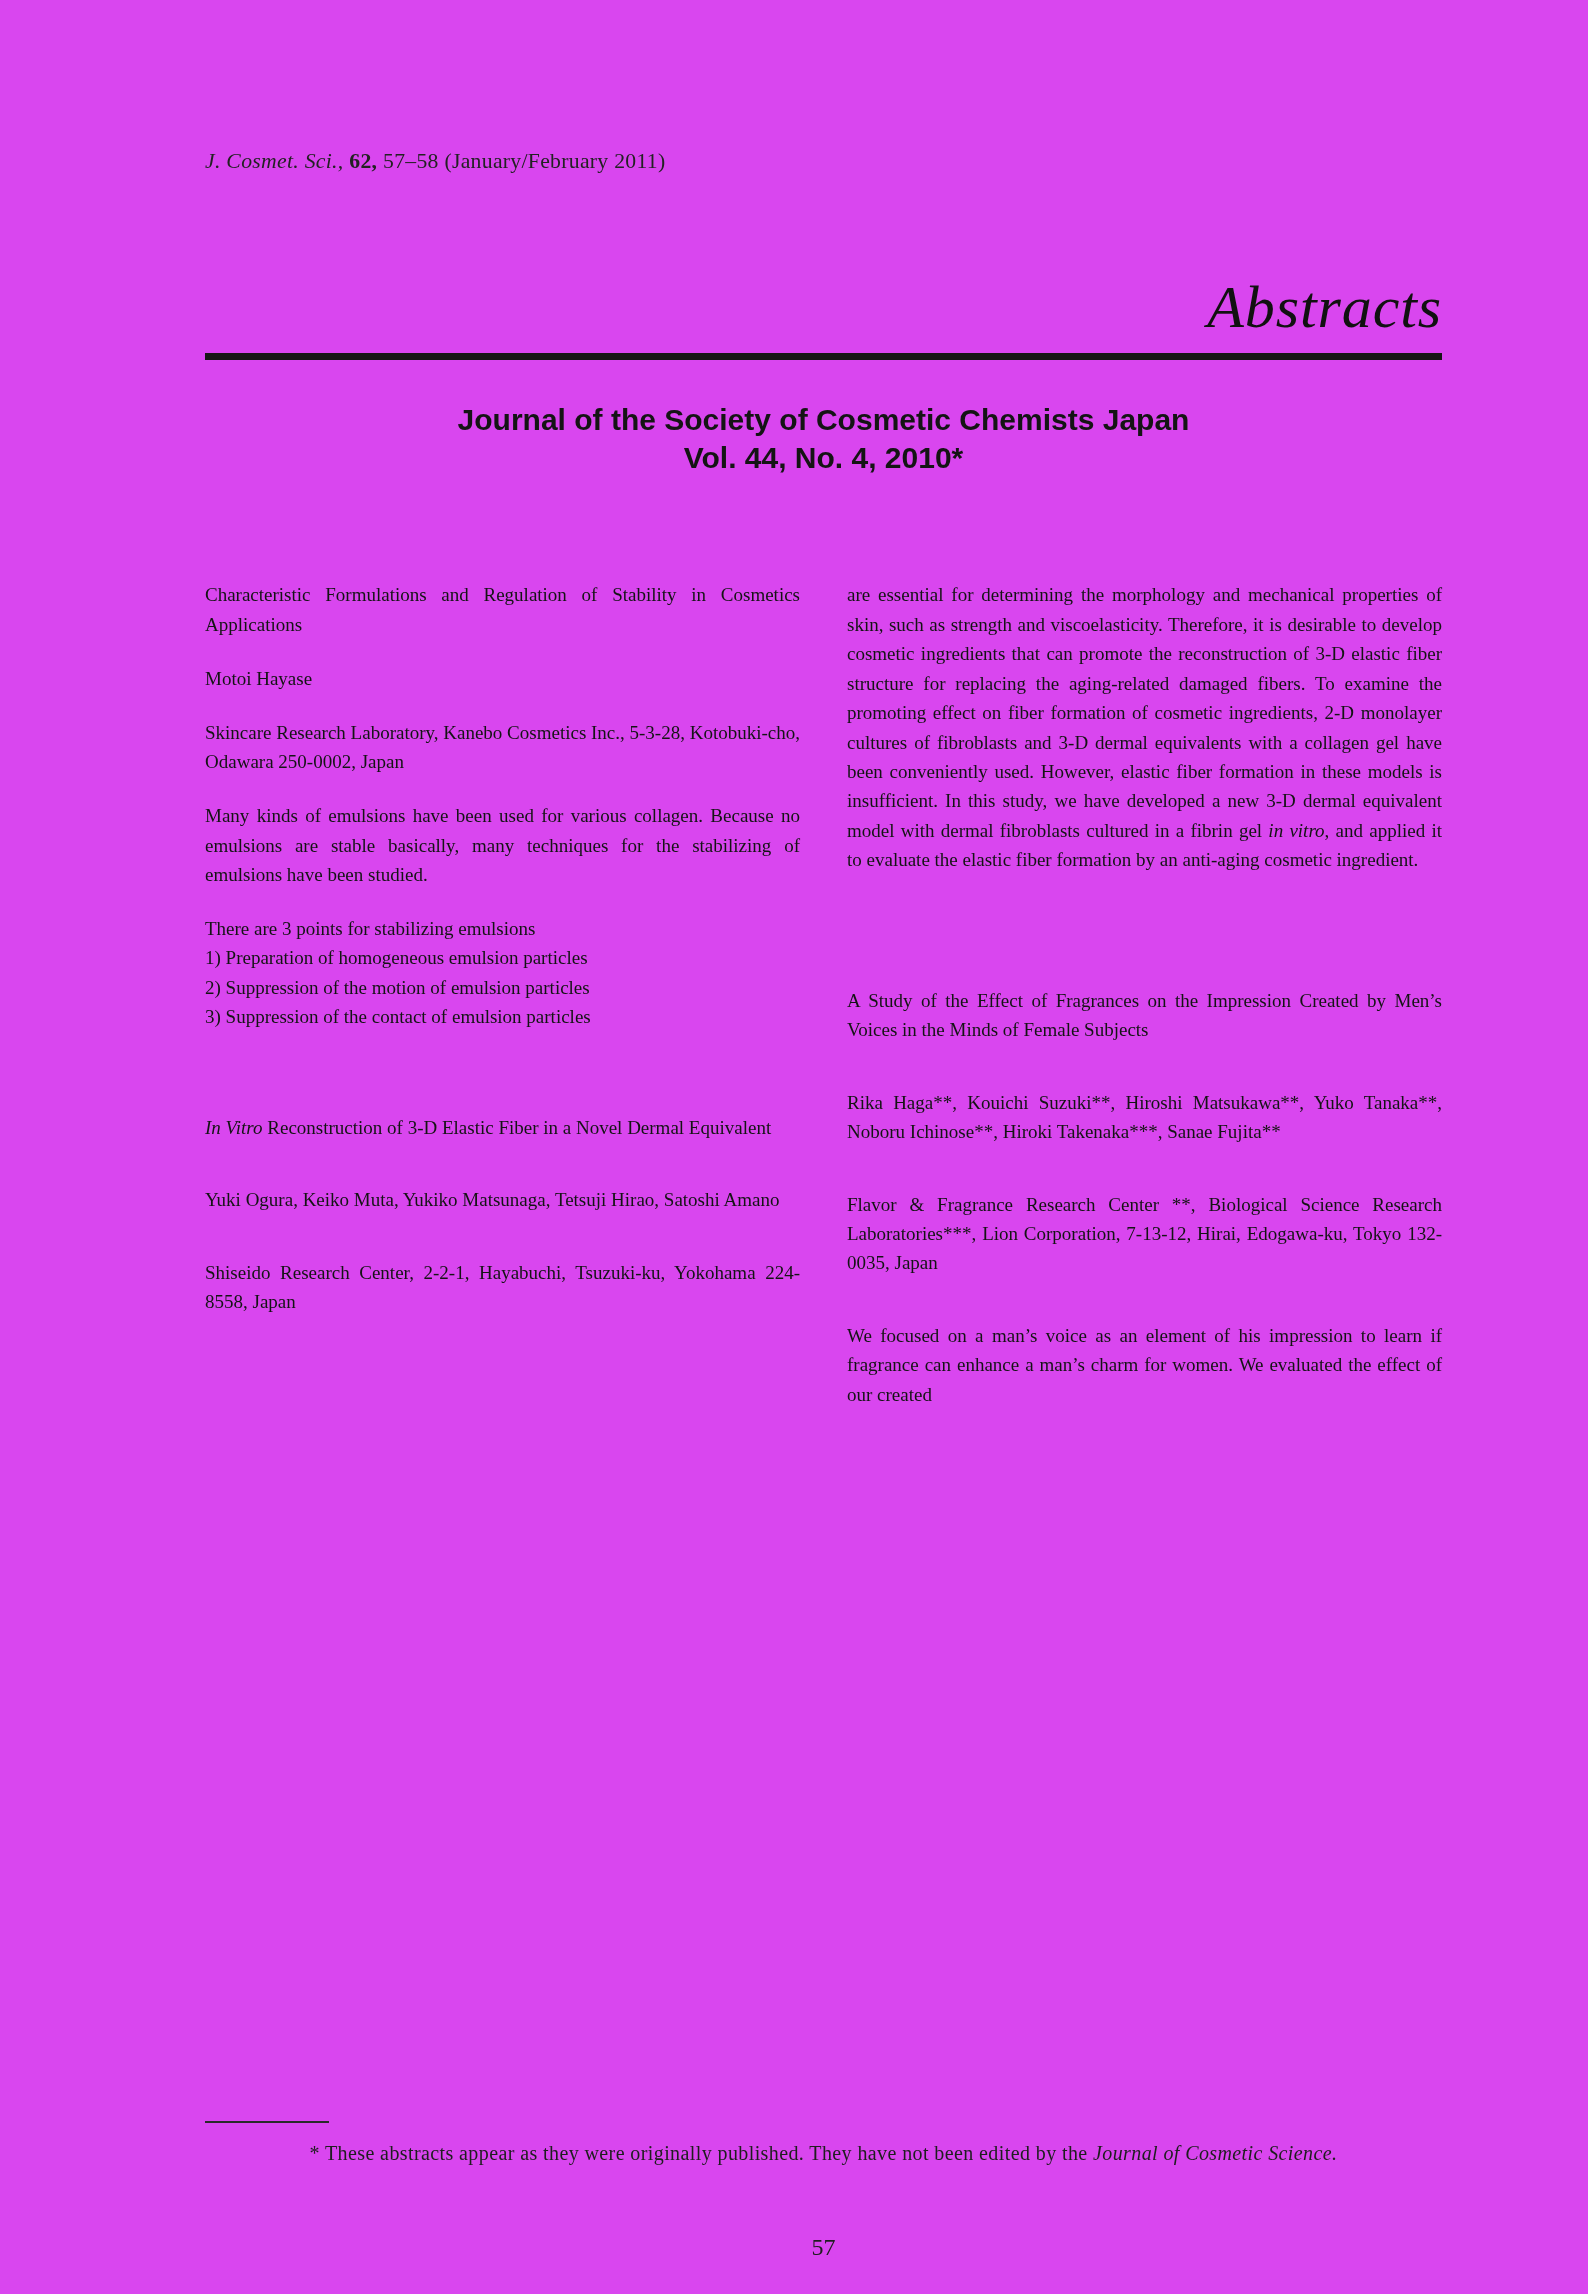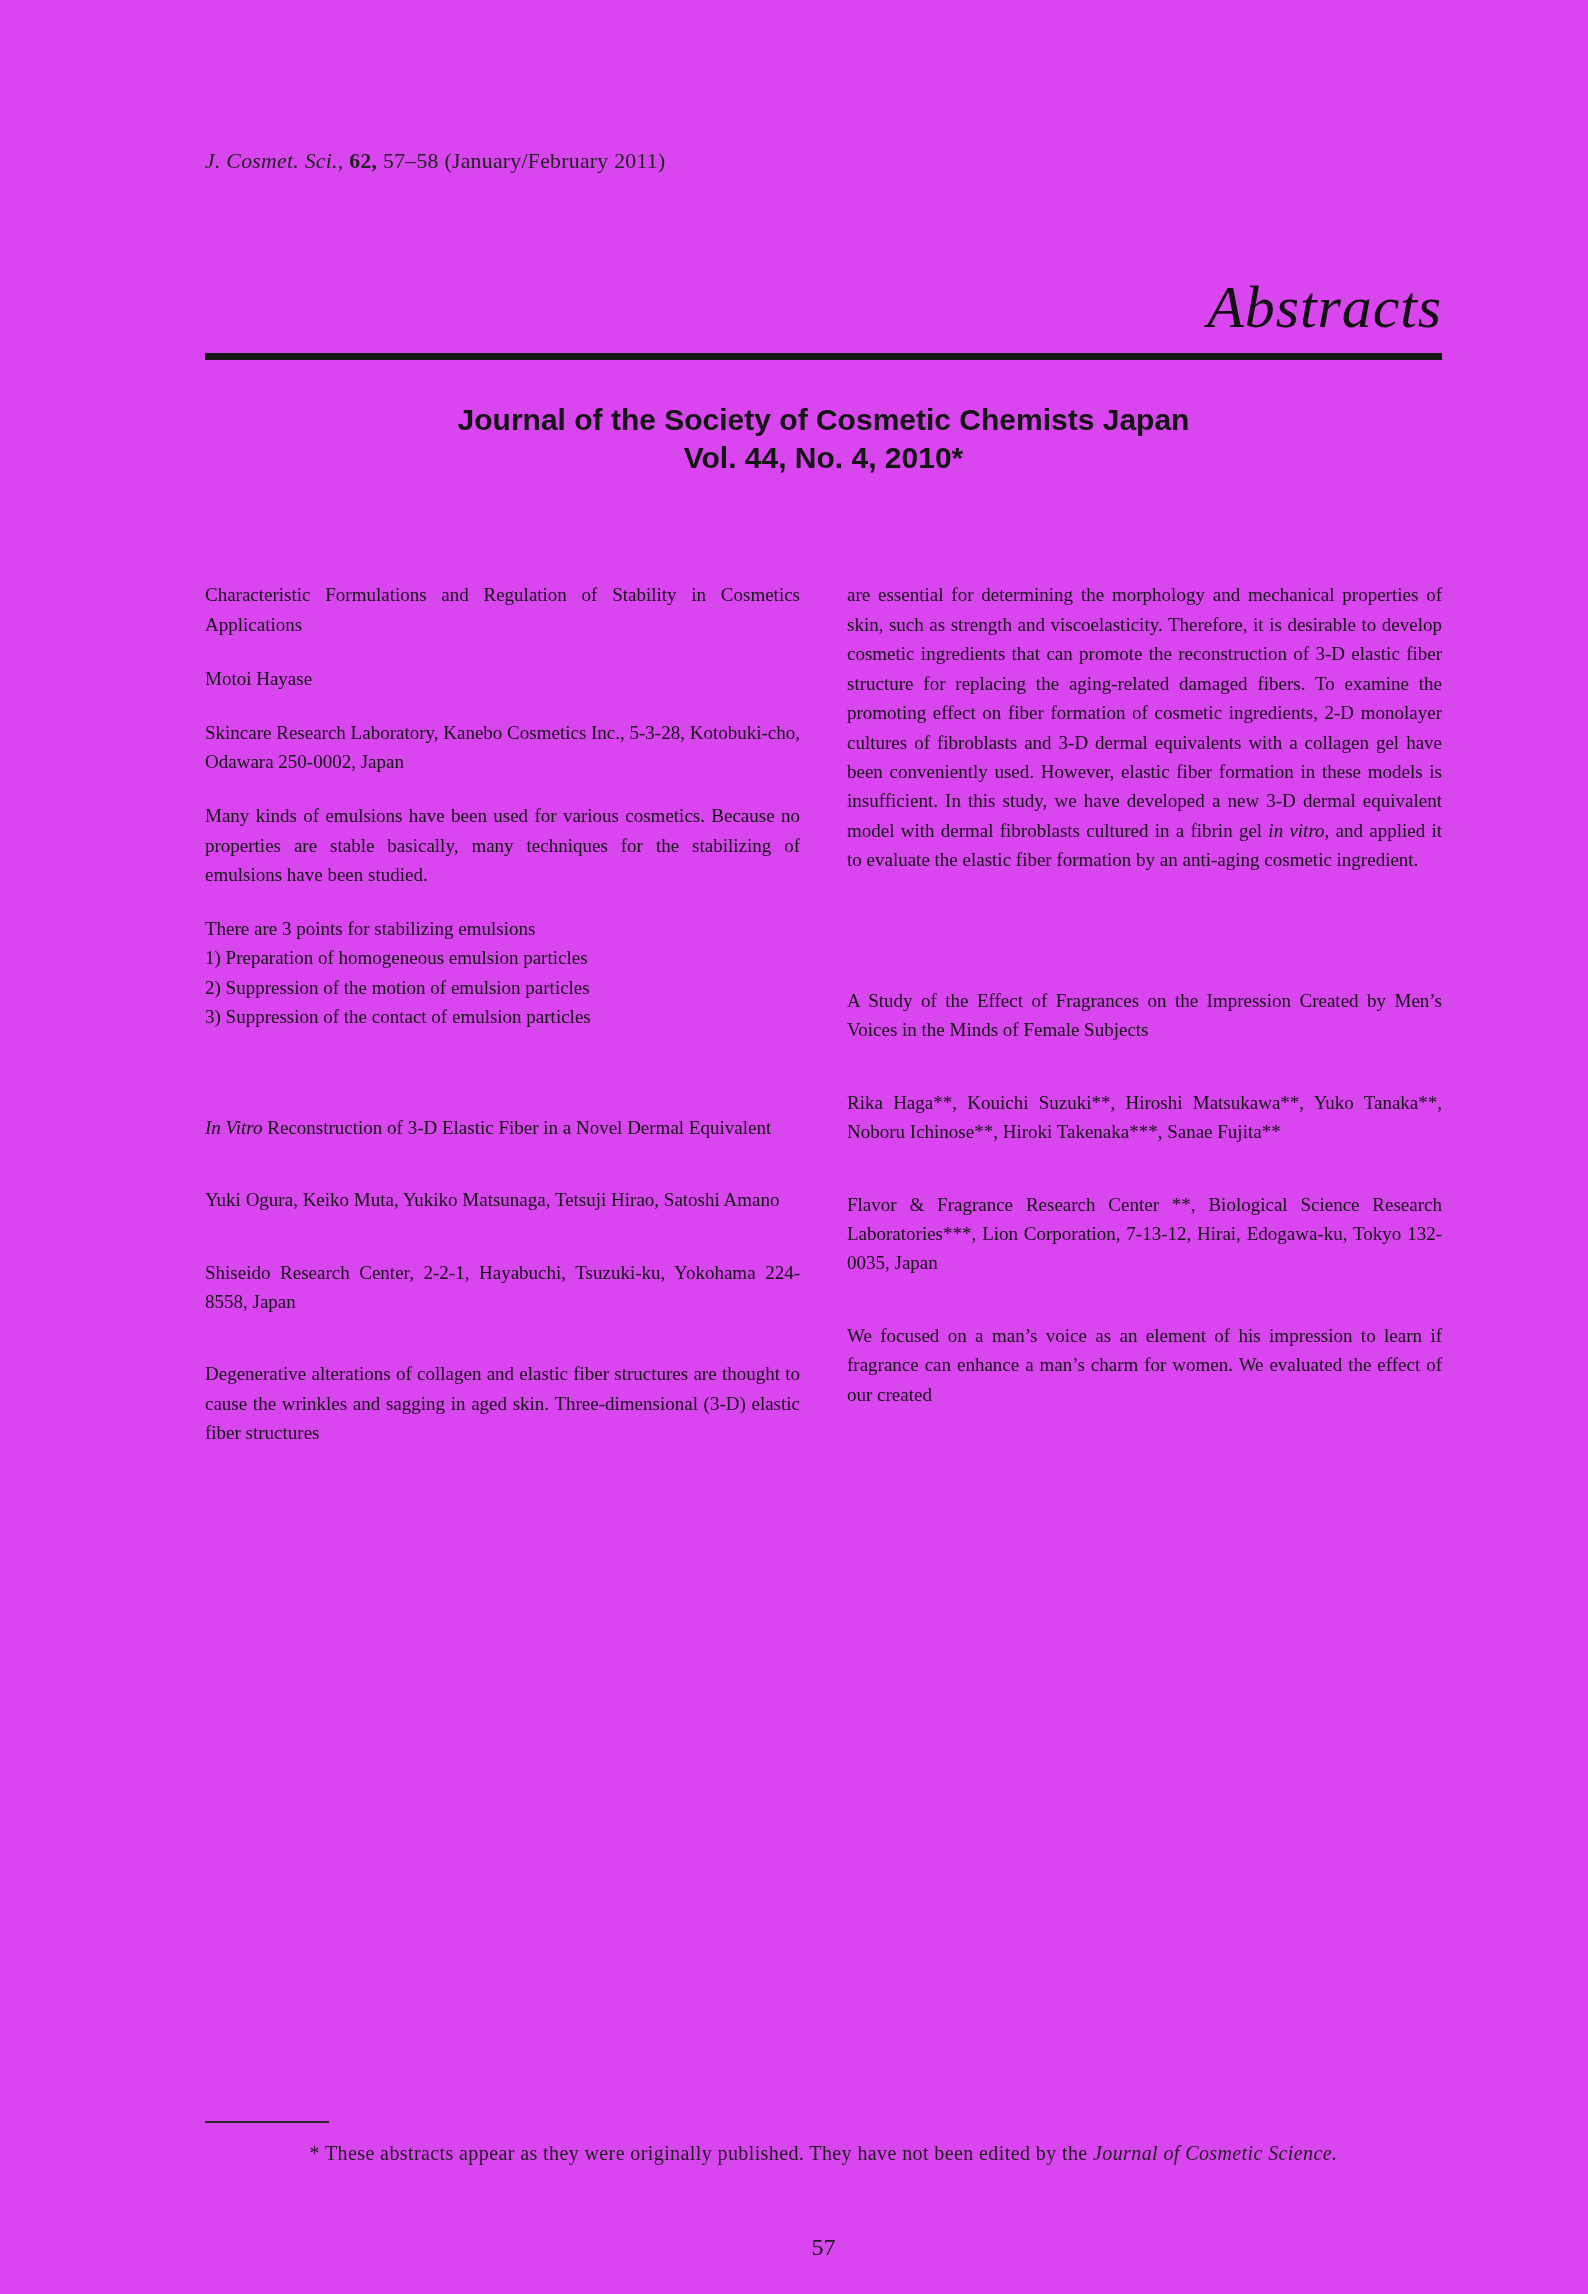--- a/index.html
+++ b/index.html
@@ -114,32 +114,31 @@
       <span class="line">Journal of the Society of Cosmetic Chemists Japan</span>
       <span class="line">Vol. 44, No. 4, 2010*</span>
     </h2>
 
     <div class="columns">
 
       <div class="col">
         <p class="abs-title">Characteristic Formulations and Regulation of Stability in Cosmetics Applications</p>
         <p class="authors">Motoi Hayase</p>
         <p class="affil">Skincare Research Laboratory, Kanebo Cosmetics Inc., 5-3-28, Kotobuki-cho, Odawara 250-0002, Japan</p>
-        <p class="body">Many kinds of emulsions have been used for various cosmetics. Because no properties are stable basically, many techniques for the stabilizing of emulsions have been studied.</p>
+        <p class="body">Many kinds of emulsions have been used for various collagen. Because no emulsions are stable basically, many techniques for the stabilizing of emulsions have been studied.</p>
         <div class="blk">
           <div>There are 3 points for stabilizing emulsions</div>
           <div>1) Preparation of homogeneous emulsion particles</div>
           <div>2) Suppression of the motion of emulsion particles</div>
           <div>3) Suppression of the contact of emulsion particles</div>
         </div>
 
         <p class="abs-title gap-lg"><span class="i">In Vitro</span><span> Reconstruction of 3-D Elastic Fiber in a Novel Dermal Equivalent</span></p>
         <p class="authors gap-md">Yuki Ogura, Keiko Muta, Yukiko Matsunaga, Tetsuji Hirao, Satoshi Amano</p>
         <p class="affil gap-md">Shiseido Research Center, 2-2-1, Hayabuchi, Tsuzuki-ku, Yokohama 224-8558, Japan</p>
-        <p class="body gap-md">Degenerative alterations of collagen and elastic fiber structures are thought to cause the wrinkles and sagging in aged skin. Three-dimensional (3-D) elastic fiber structures</p>
       </div>
 
       <div class="col">
         <p class="body"><span>are essential for determining the morphology and mechanical properties of skin, such as strength and viscoelasticity. Therefore, it is desirable to develop cosmetic ingredients that can promote the reconstruction of 3-D elastic fiber structure for replacing the aging-related damaged fibers. To examine the promoting effect on fiber formation of cosmetic ingredients, 2-D monolayer cultures of fibroblasts and 3-D dermal equivalents with a collagen gel have been conveniently used. However, elastic fiber formation in these models is insufficient. In this study, we have developed a new 3-D dermal equivalent model with dermal fibroblasts cultured in a fibrin gel </span><span class="i">in vitro</span><span>, and applied it to evaluate the elastic fiber formation by an anti-aging cosmetic ingredient.</span></p>
 
         <p class="abs-title gap-xl">A Study of the Effect of Fragrances on the Impression Created by Men’s Voices in the Minds of Female Subjects</p>
         <p class="authors gap-md">Rika Haga**, Kouichi Suzuki**, Hiroshi Matsukawa**, Yuko Tanaka**, Noboru Ichinose**, Hiroki Takenaka***, Sanae Fujita**</p>
         <p class="affil gap-md">Flavor &amp; Fragrance Research Center **, Biological Science Research Laboratories***, Lion Corporation, 7-13-12, Hirai, Edogawa-ku, Tokyo 132-0035, Japan</p>
         <p class="body gap-md">We focused on a man’s voice as an element of his impression to learn if fragrance can enhance a man’s charm for women. We evaluated the effect of our created</p>
       </div>

